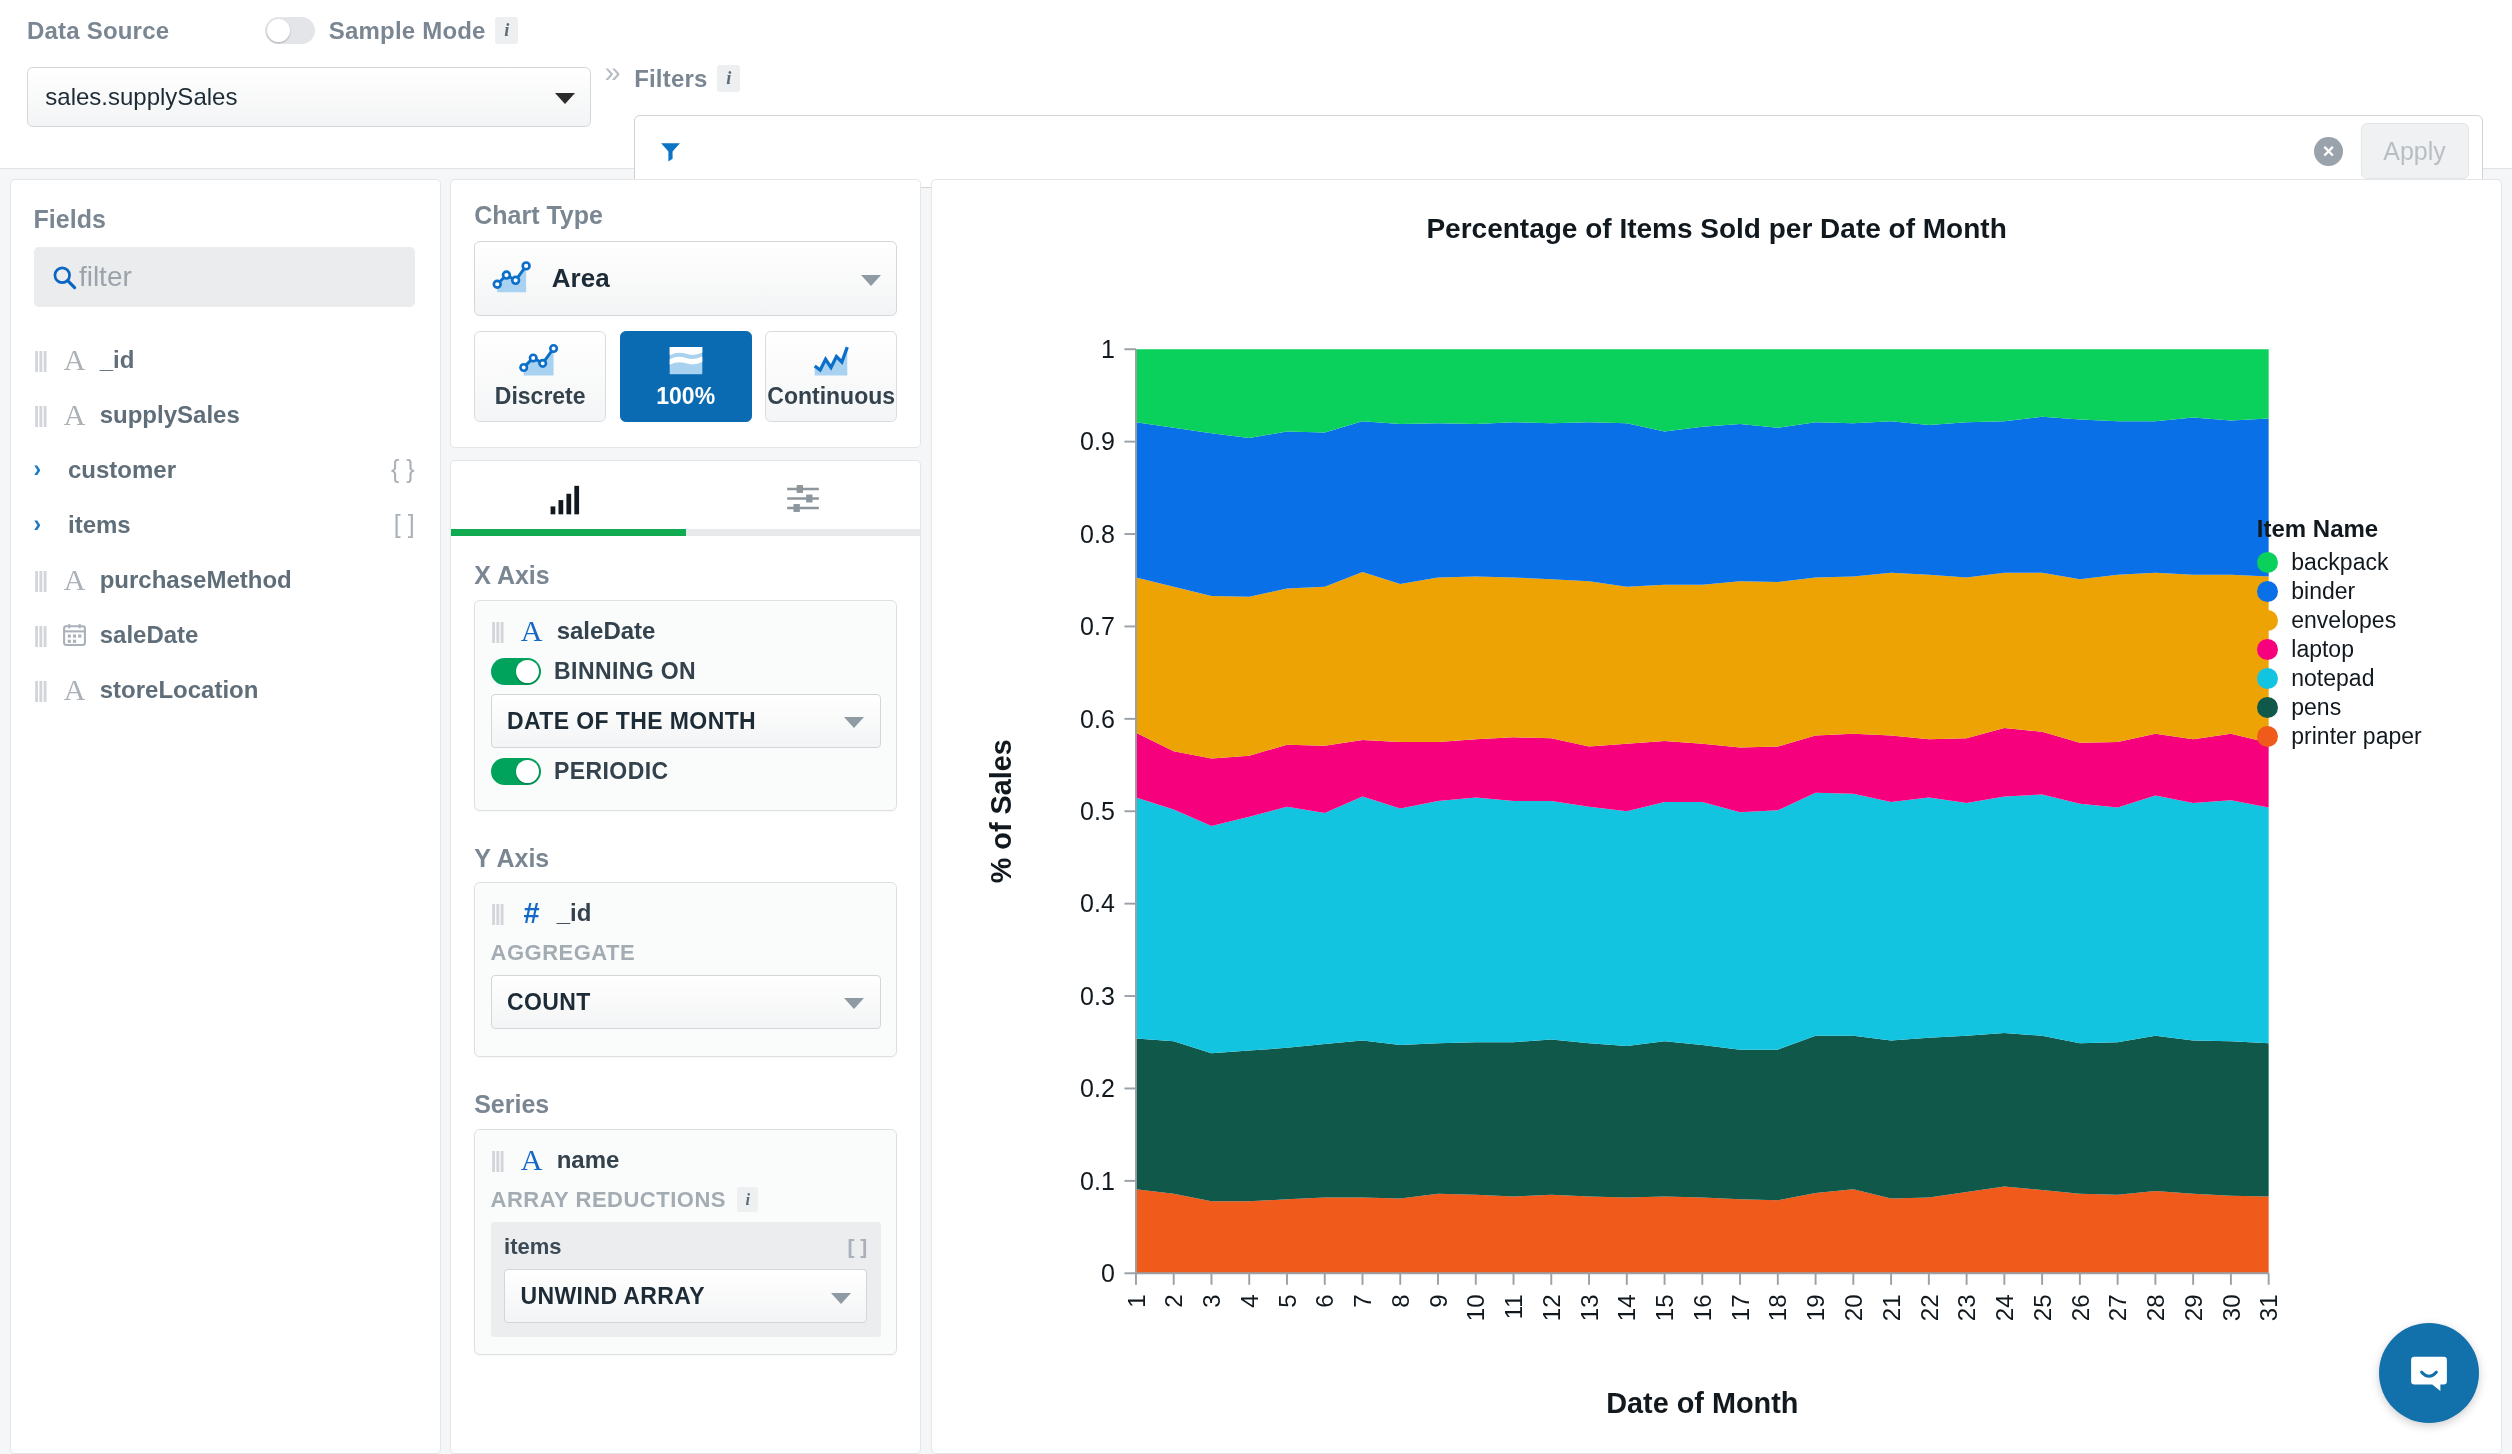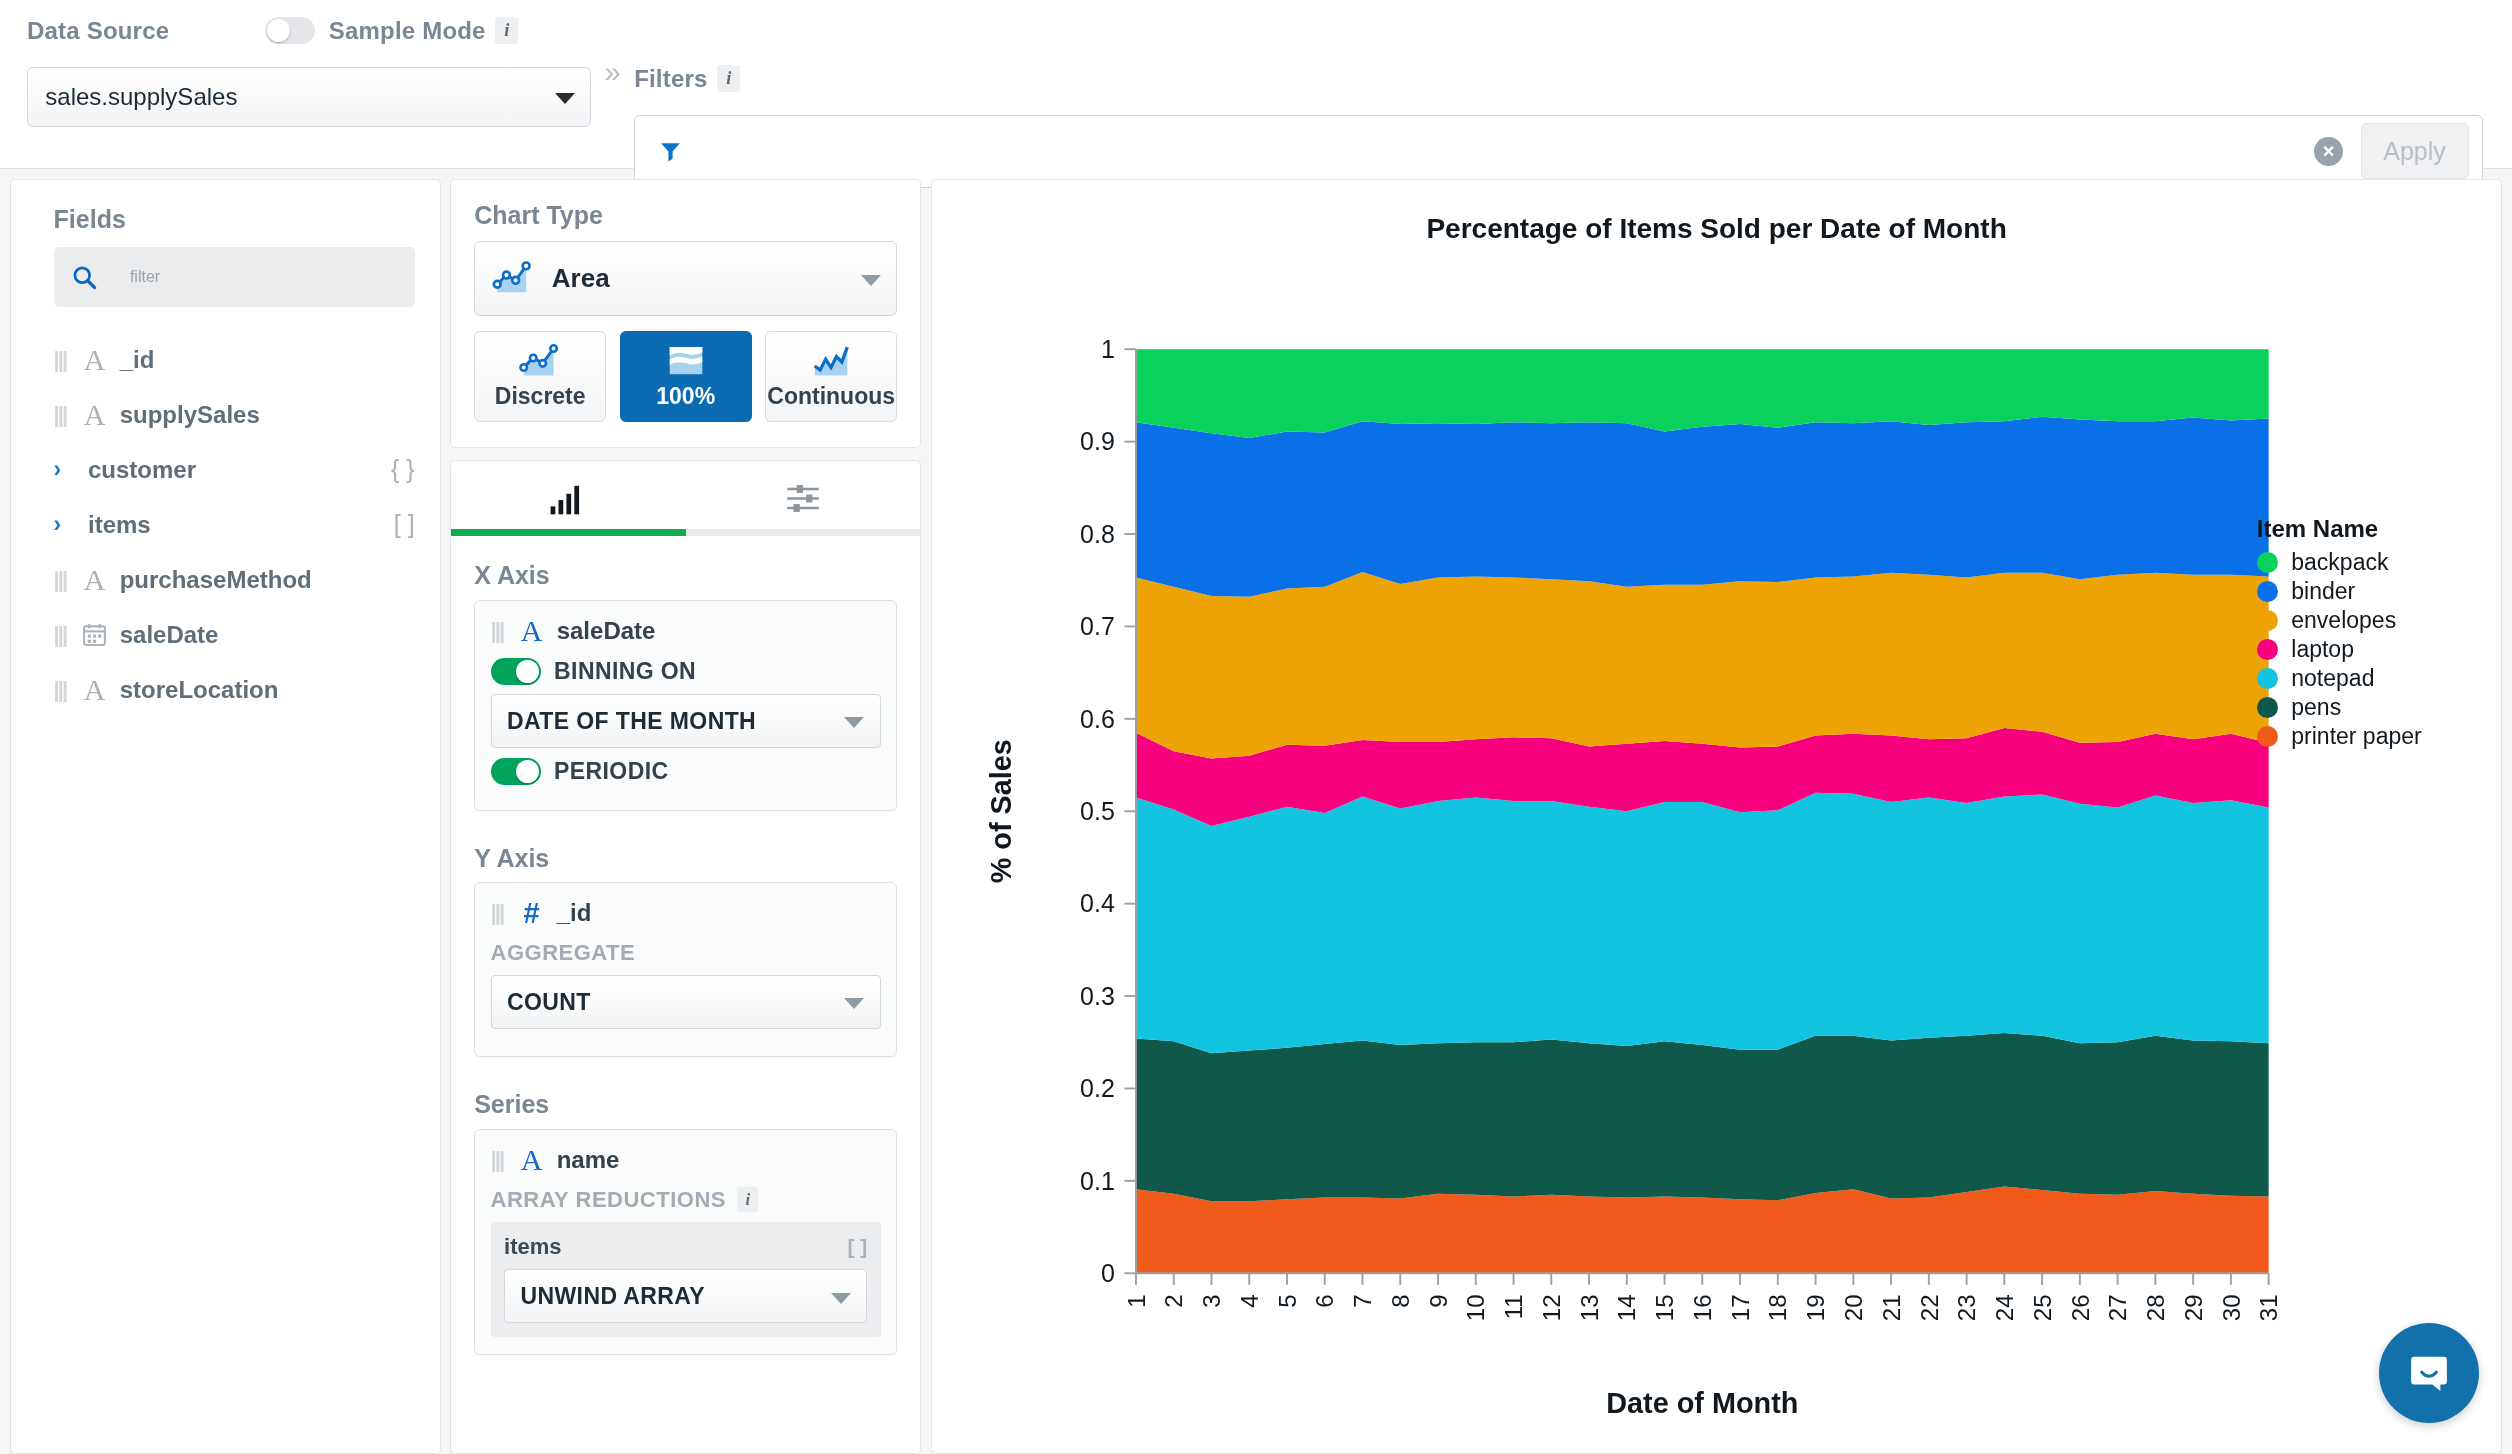--- a/index.html
+++ b/index.html
@@ -79,27 +79,27 @@
 
   
   #workspace {
     position:absolute; left:0; top:169px; width:2512px; height:1285px;
     display:flex; padding:9.6px 9.6px 0 9.6px; gap:9.6px;
   }
 
   .panel { background:#fff; border:1px solid #e3e5e7; border-radius:4.8px; }
 
   
-  #fields-panel { width:431px; height:1275px; padding:25px 25px 0 43px; }
+  #fields-panel { width:431px; height:1275px; padding:25px 25px 0 23px; }
   #fields-title { font-size:25px; font-weight:bold; color:#7a8793; margin-bottom:13.5px; }
   #fields-filter {
     height:60px; background:#ebecee; border-radius:4.8px;
     display:flex; align-items:center; padding:0 17.3px; margin-bottom:25px;
   }
-  #fields-filter .ph { font-size:16px; color:#9ba3ab; margin-left:32px; }
+  #fields-filter .ph { font-size:28px; color:#9ba3ab; margin-left:1px; }
   .field-row {
     display:flex; align-items:center; height:55px;
     font-size:24px; font-weight:bold; color:#5f6e79;
   }
   .grip { color:#d2d6da; font-size:22px; letter-spacing:-1.9px; margin-right:9.6px; width:19px; }
   .type-a {
     font-family:"Liberation Serif", serif; font-size:30px; color:#aab1b8;
     font-weight:normal; margin-right:12.5px; width:25px; text-align:center;
   }
   .type-a.blue { color:#1668c5; }

